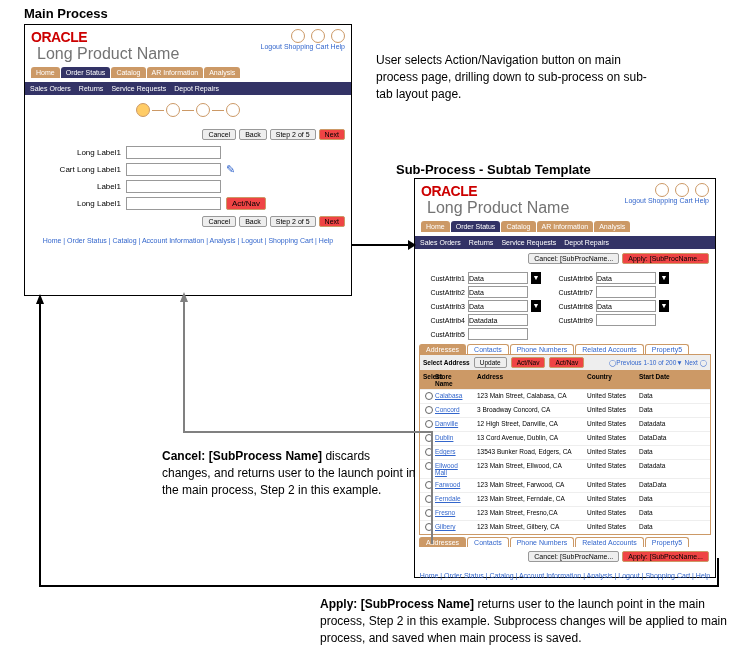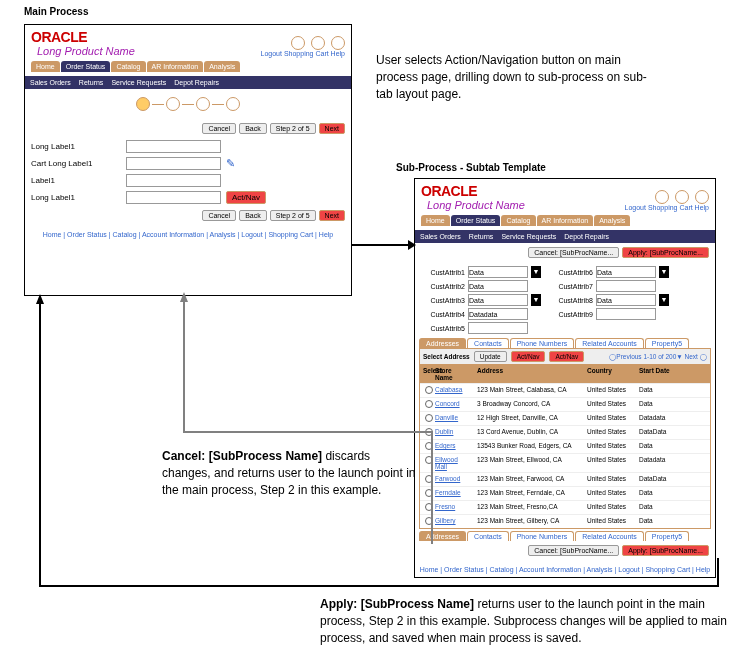--- a/index.html
+++ b/index.html
@@ -1,48 +1,48 @@
 <!DOCTYPE html>
 <html><head>
 <meta charset="utf-8">
 <style>
 * { margin:0; padding:0; box-sizing:border-box; font-family:Arial,Helvetica,sans-serif; }
 body { width:740px; height:665px; background:#fff; position:relative; font-size:10px; color:#000; }
-.label-section { position:absolute; font-weight:bold; font-size:10px; }
+.label-section { position:absolute; font-weight:bold; font-size:13px; }
 .label-main { top:6px; left:24px; }
 .label-sub { top:162px; left:396px;text-align:center; }
 .annotation { position:absolute; font-size:12px; line-height:1.4; }
 .ann-1 { top:52px; left:376px; width:280px; }
 .ann-2 { top:448px; left:162px; width:255px; }
 .ann-3 { top:596px; left:272px; width:430px;margin-left:48px; }
 .panel { position:absolute; border:1px solid #000; background:#fff; }
 .panel-main { top:24px; left:24px; width:328px; height:272px; }
 .panel-sub { top:178px; left:414px; width:302px; height:400px; }
 .panel-inner { padding:4px 6px; }
-.logo-row { display:flex; justify-content:space-between; align-items:flex-end; }
+.logo-row { display:flex; justify-content:space-between; align-items:flex-start; }
 .logo { color:#c00; font-weight:bold; font-size:14px; letter-spacing:-.5px; }
-.product { color:#a21caf; font-style:italic; font-size:11px; margin-left:6px; }
+.product { color:#737373; font-size:16px; margin-left:6px; }
 .util-links { font-size:7px; color:#36c; text-align:right; }
 .util-icons { display:flex; gap:6px; justify-content:flex-end; }
 .util-icons span { width:14px; height:14px; border:1px solid #c96; border-radius:50%; display:inline-block; }
 .tabrow { display:flex; gap:1px; margin-top:4px; font-size:7px; }
 .tabrow .tab { background:#c96; color:#fff; padding:2px 5px; border-radius:3px 3px 0 0; cursor:pointer; white-space:nowrap; }
 .tabrow .tab.active { background:#336; }
 .bluebar { background:#336; color:#fff; font-size:7px; padding:3px 5px; display:flex; gap:8px; }
 .bluebar span { cursor:pointer; }
 .process-line { display:flex; align-items:center; justify-content:center; gap:2px; padding:8px 0; }
 .circ { width:14px; height:14px; border:1px solid #c96; border-radius:50%; background:#fff; }
 .circ.filled { background:#fc6; }
 .line { width:12px; height:1px; background:#c96; }
 .title-blue { color:#336; font-size:10px; padding:4px 6px; border-bottom:1px solid #c96; }
 .btn-row { display:flex; justify-content:flex-end; gap:3px; padding:4px 6px; font-size:7px; }
 .btn { border:1px solid #999; border-radius:2px; padding:1px 5px; background:#eee; cursor:pointer; }
 .btn.yellow { background:#ef4444; border-color:#c96; }
 .form-row { display:flex; align-items:center; gap:5px; padding:2px 6px; font-size:8px; }
-.form-row label { width:90px; text-align:left; }
+.form-row label { width:90px; text-align:right; }
 .form-row input { border:1px solid #999; height:13px; width:95px; font-size:8px; }
 .pencil { color:#36c; font-size:11px; }
 .footer-nav { text-align:center; font-size:7px; color:#36c; padding:6px 2px; }
 .attrs { display:flex; gap:8px; padding:4px 6px; }
 .attrs-col { display:flex; flex-direction:column; gap:2px; }
 .attrs-col .row { display:flex; align-items:center; gap:3px; font-size:7px; }
 .attrs-col label { width:44px; text-align:right; }
 .attrs-col input { border:1px solid #999; height:12px; width:60px; font-size:7px; }
 .dd { width:10px; height:12px; background:#000; color:#fff; font-size:7px; text-align:center; line-height:12px; cursor:pointer; }
 .subtabs { display:flex; gap:1px; padding:0 4px; font-size:7px; }

